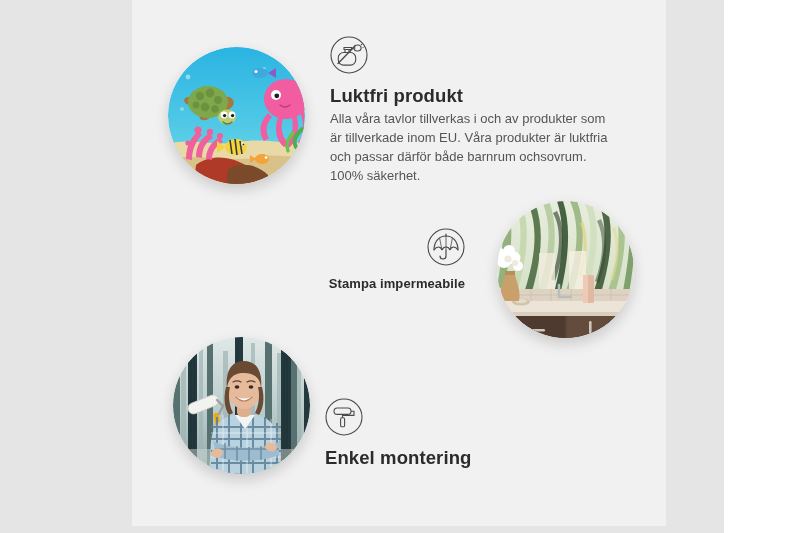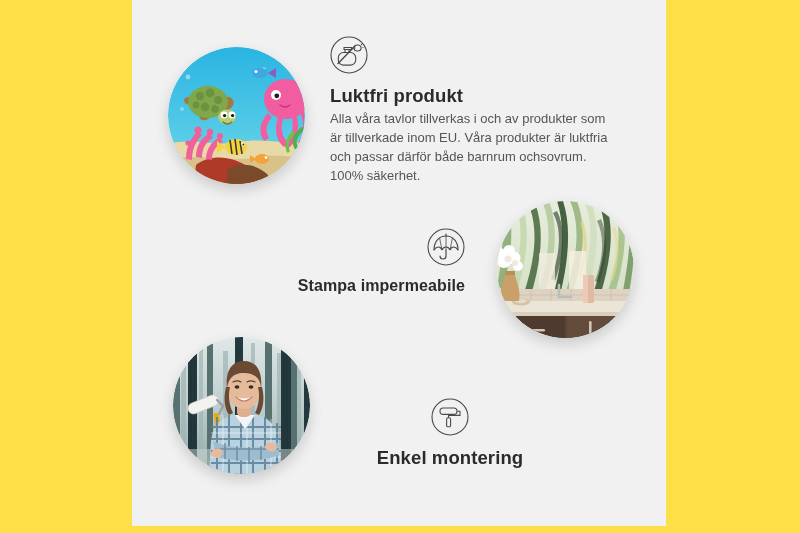--- a/index.html
+++ b/index.html
@@ -5,22 +5,22 @@
 <style>
   * { margin:0; padding:0; box-sizing:border-box; }
   html, body {
     width:800px; height:533px;
     background:#ffffff;
     font-family:"Liberation Sans", sans-serif;
     overflow:hidden;
   }
   #stage {
     position:relative;
-    width:800px; height:533px;
-    background:#fde047;
+    width:724px; height:533px;
+    background:#e5e5e5;
     padding-left:44px;
   }
   
   .panel {
     position:absolute;
     left:132px; top:0; width:534px; height:526px;
     background:#f1f1f1;
   }
 
   
@@ -42,21 +42,21 @@
   #feature-odour {
     left:330px; top:36px; width:290px;
     text-align:left;
   }
   #feature-waterproof {
     left:205px; top:228px; width:260px;
     text-align:right;
   }
   #feature-mounting {
     left:325px; top:398px; width:250px;
-    text-align:center;
+    text-align:left;
   }
 
   .icon-wrap { display:block; margin-bottom:6px; }
   #feature-waterproof .icon-wrap { text-align:right; }
   .icon-circle {
     display:inline-block;
     width:38px; height:38px;
   }
   .icon-circle svg { display:block; }
 
@@ -66,21 +66,21 @@
     color:#2b2b2b;
     letter-spacing:0.1px;
     line-height:1.25;
     margin-bottom:3px;
   }
   .feature-desc {
     font-size:13px;
     color:#555555;
     line-height:1.45;
   }
-  #feature-waterproof .feature-title { font-size:16px; }
+  #feature-waterproof .feature-title { font-size:13px; }
   #feature-mounting .feature-title { font-size:18.5px; }
   #feature-mounting .feature-desc,
   #feature-waterproof .feature-desc { font-size:13.3px; }
 </style>
 </head>
 <body>
 
 <div id="stage">
 
   <div class="panel"></div>

